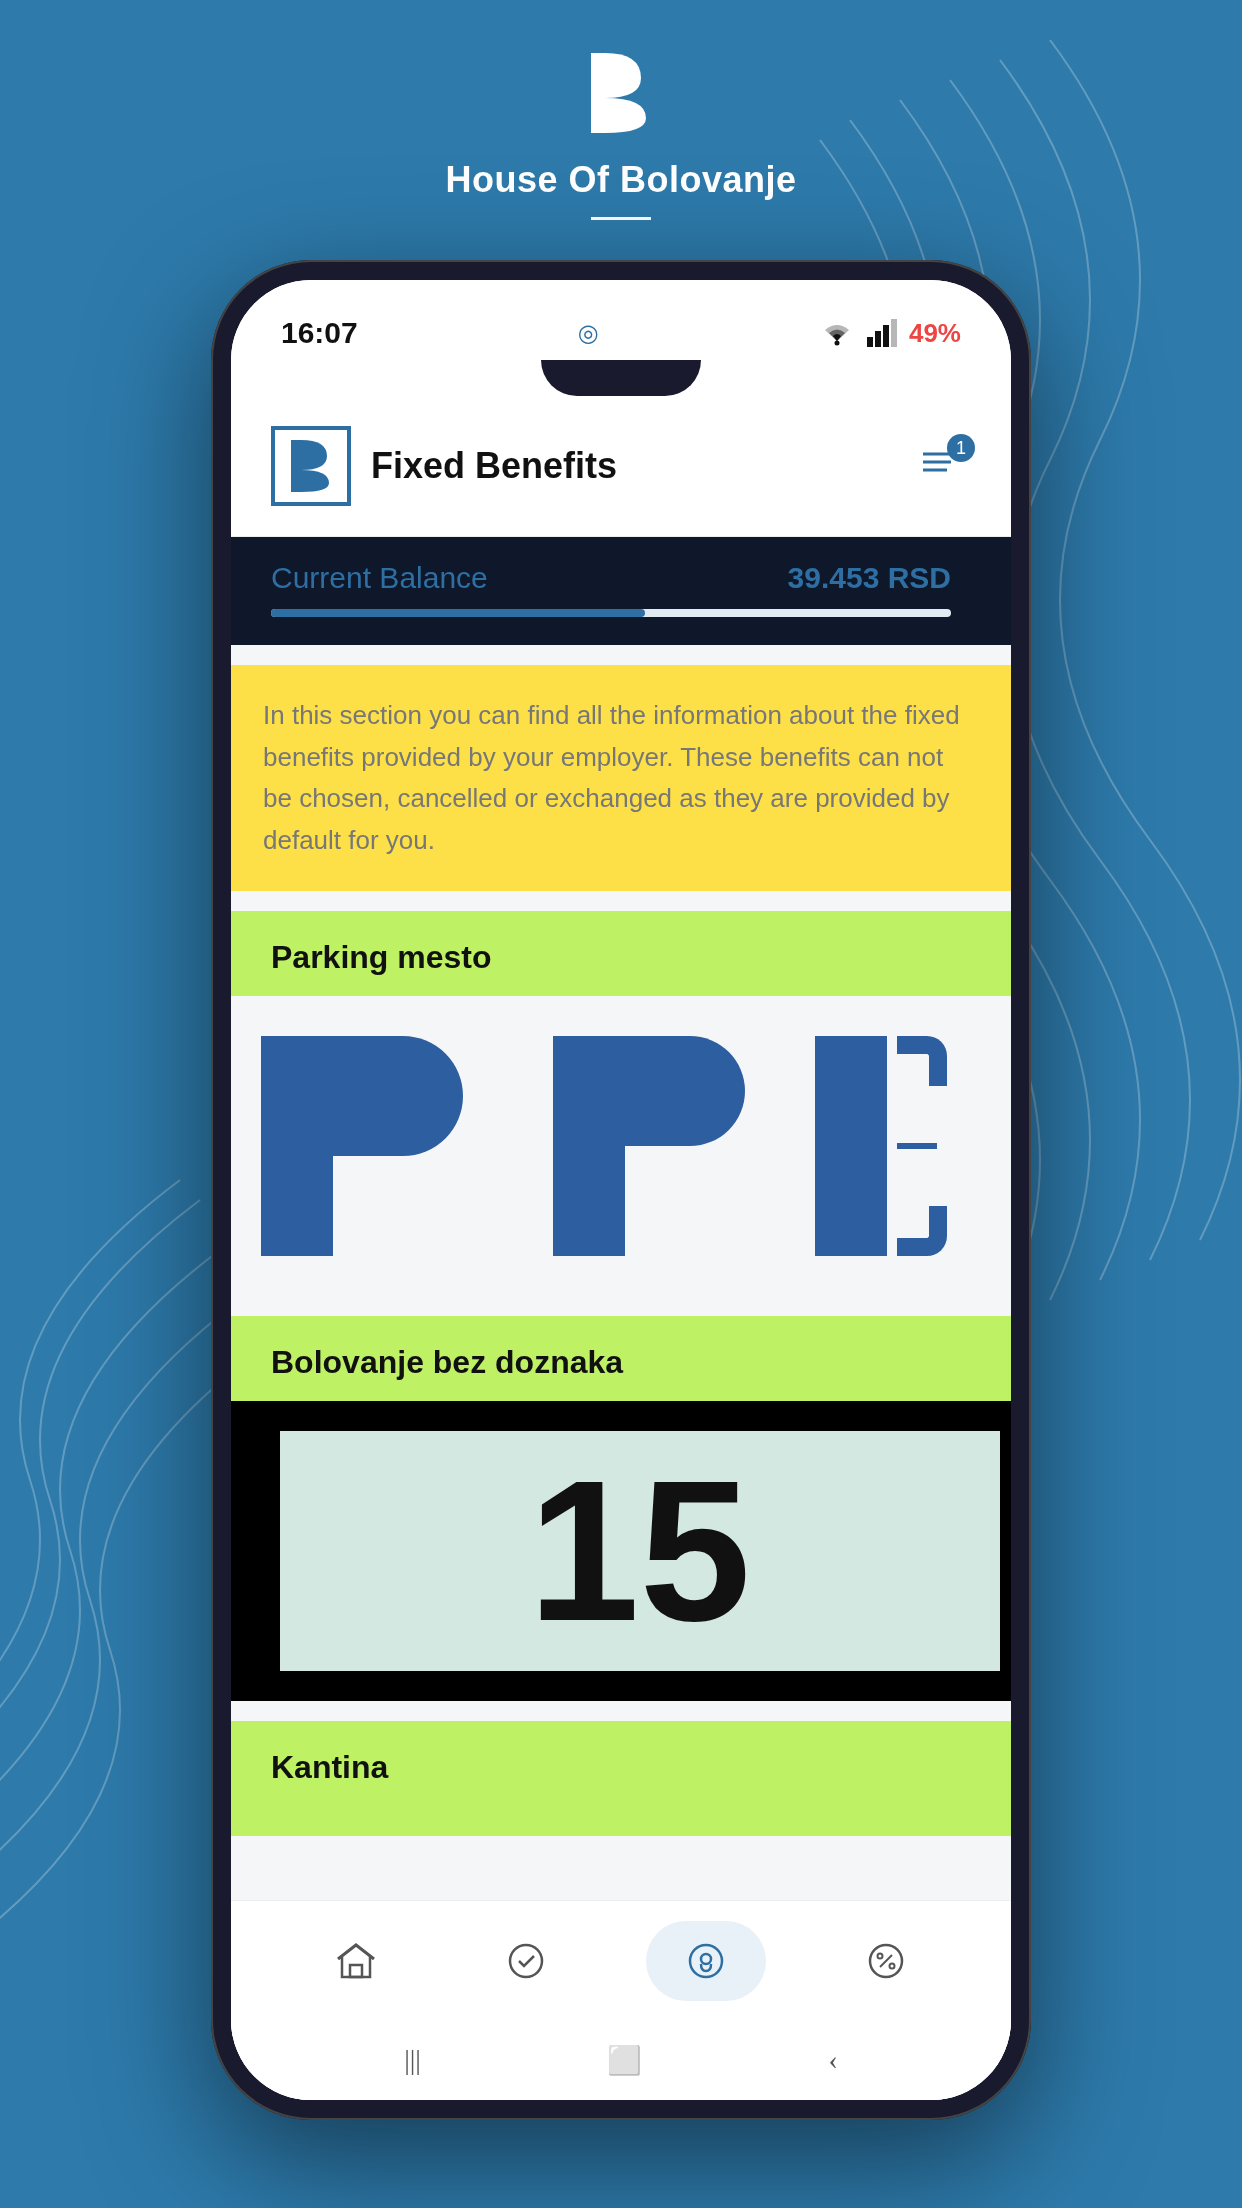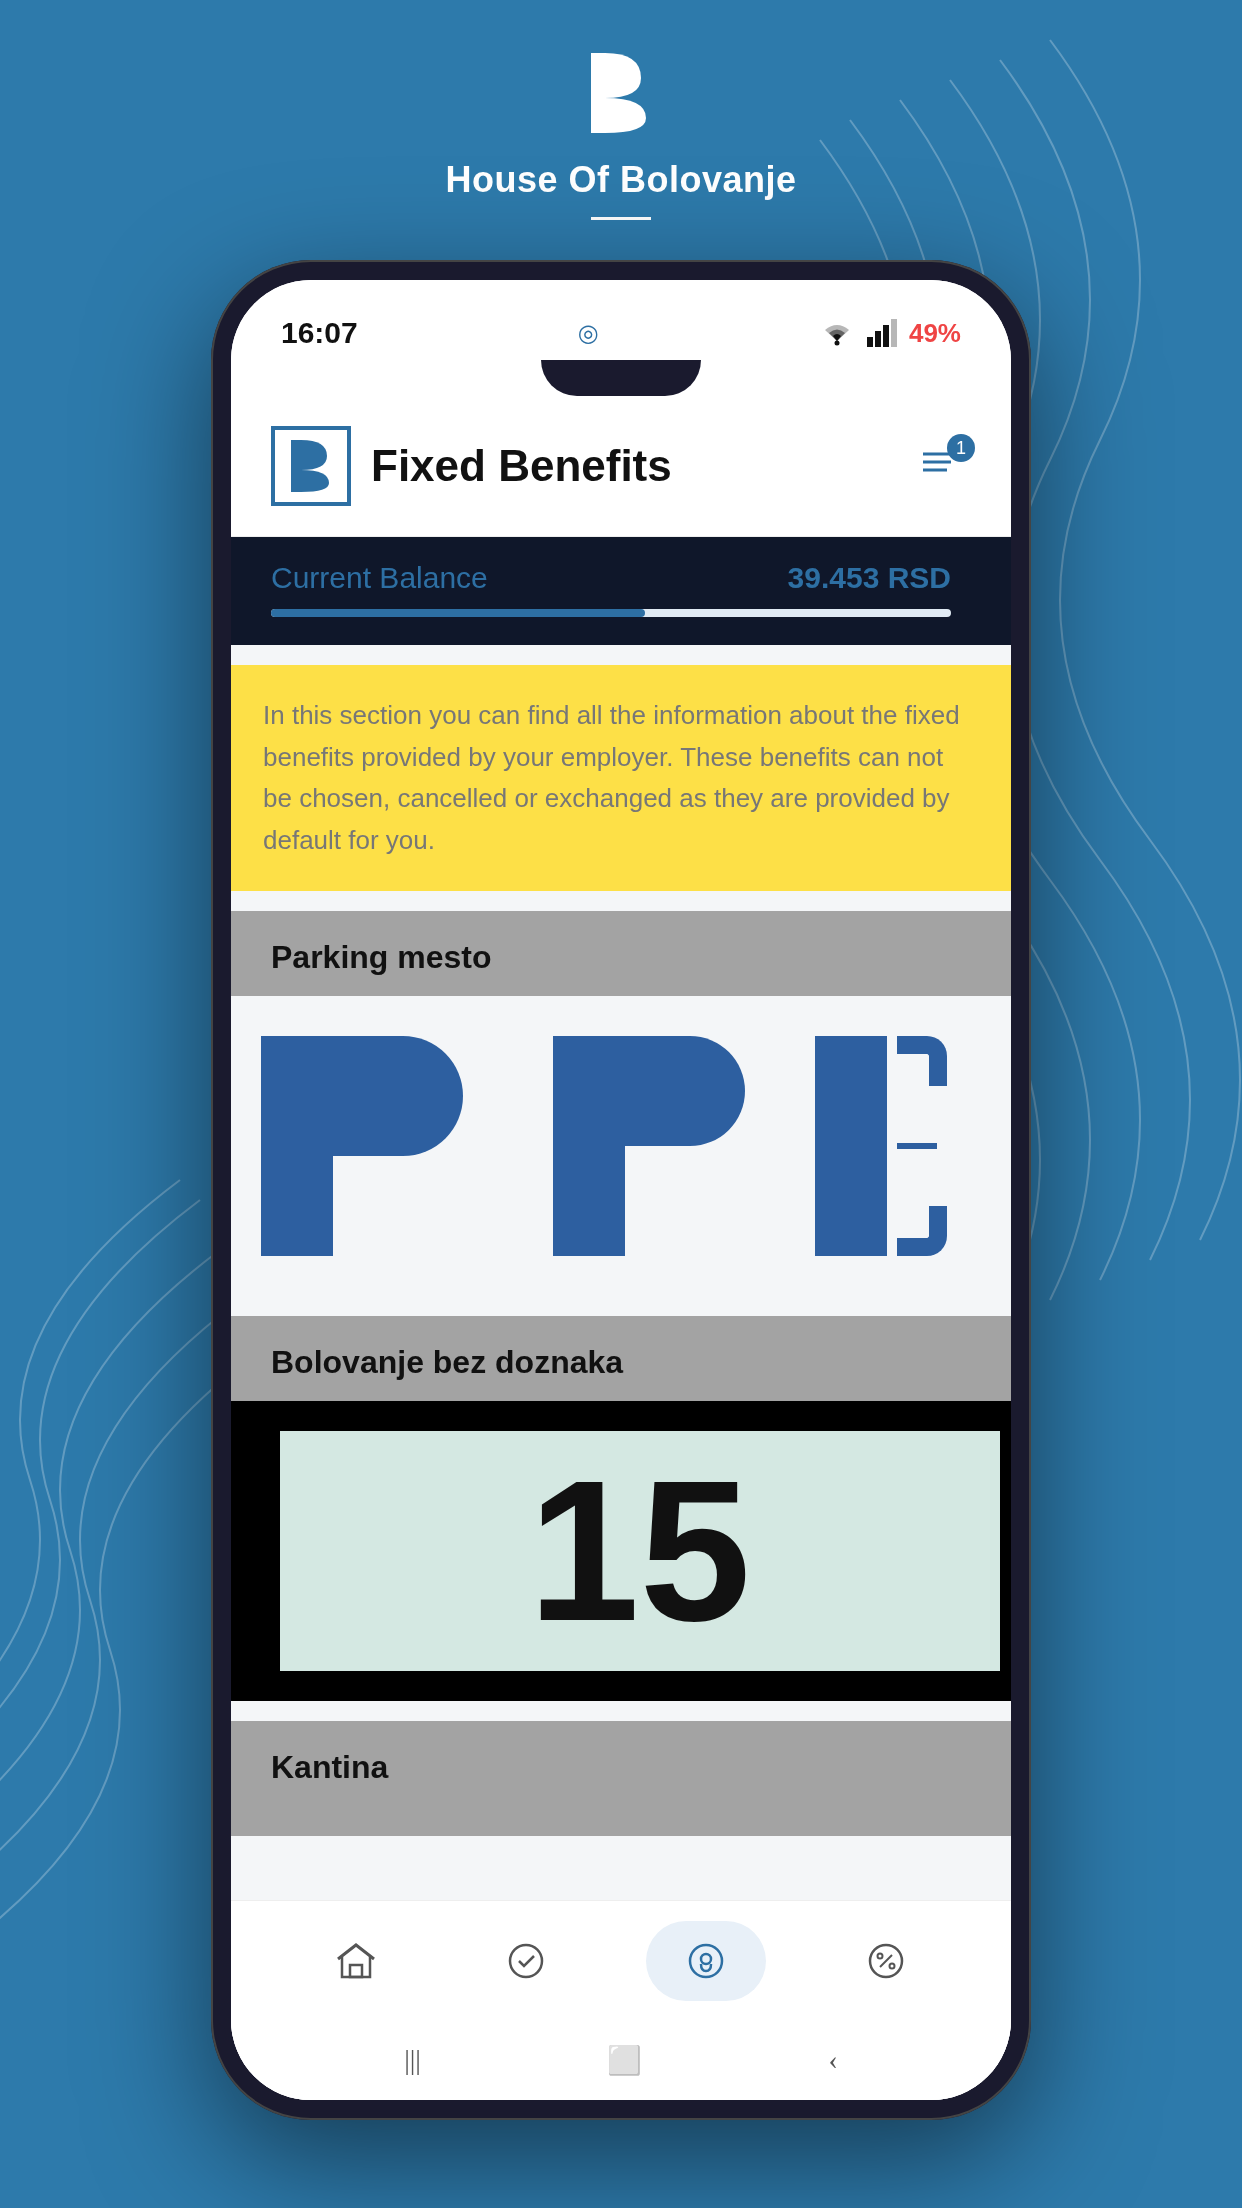--- a/index.html
+++ b/index.html
@@ -161,21 +161,21 @@
       letter-spacing: -3px;
       border: 4px solid #2d6fa3;
       width: 80px;
       height: 80px;
       display: flex;
       align-items: center;
       justify-content: center;
     }
 
     .app-header-title {
-      font-size: 44px;
+      font-size: 36px;
       font-weight: 800;
       font-family: Arial, sans-serif;
       color: #111;
       flex: 1;
     }
 
     .notification-icon {
       position: relative;
       width: 56px;
       height: 56px;
@@ -263,21 +263,21 @@
 
     
     .scroll-content {
       flex: 1;
       overflow-y: auto;
       overflow-x: hidden;
     }
 
     
     .benefit-card {
-      background: #a3a3a3;
+      background: #bef264;
       margin-top: 20px;
     }
 
     .benefit-card-title {
       font-size: 32px;
       font-weight: 700;
       font-family: Arial, sans-serif;
       color: #111;
       padding: 28px 40px 20px 40px;
     }

